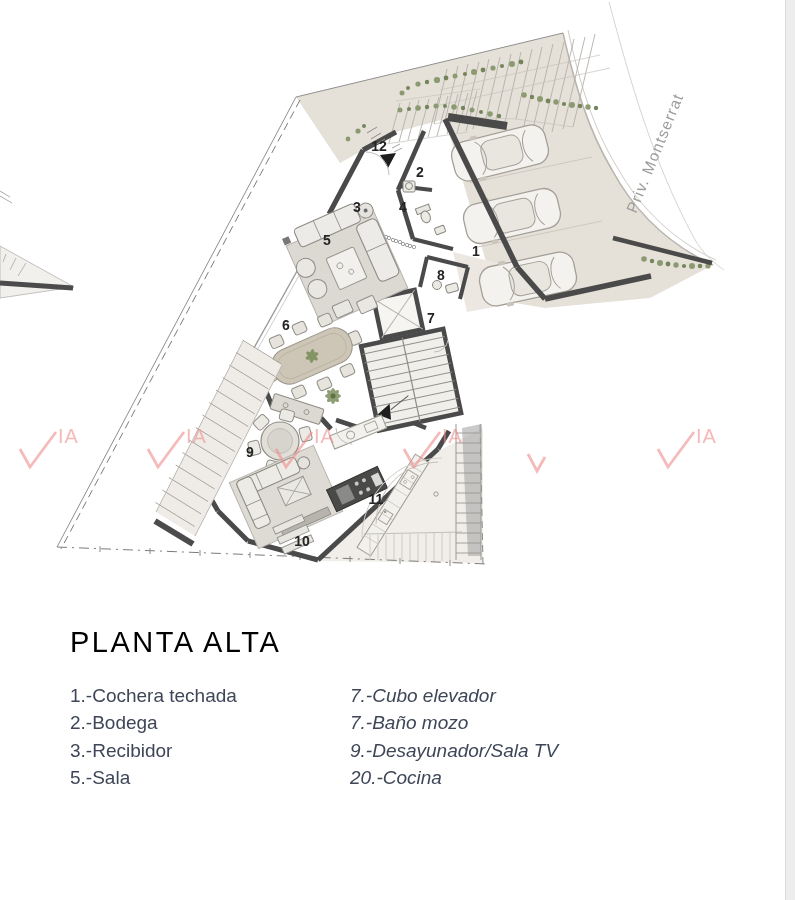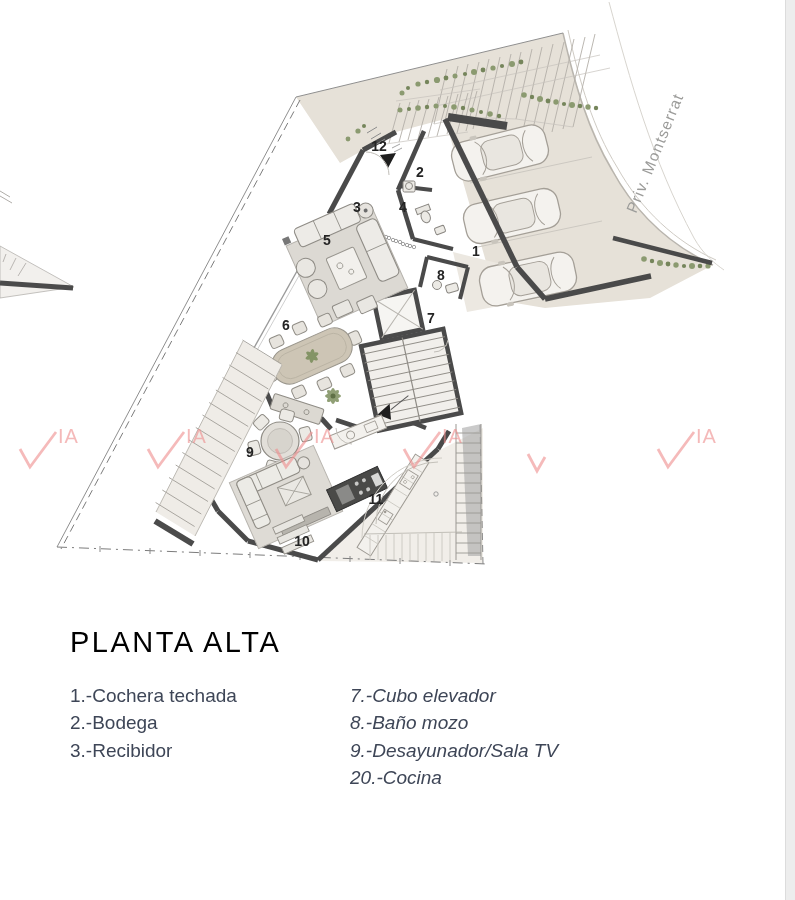--- a/index.html
+++ b/index.html
@@ -429,23 +429,24 @@
   </svg>
   </div>
 
   <div class="title">PLANTA ALTA</div>
 
   <div class="legend col1">
 
   <div>1.-Cochera techada</div>
       <div>2.-Bodega</div>
       <div>3.-Recibidor</div>
+      <div>5.-Sala</div>
     </div>
   <div class="legend col2">
 
   <div>7.-Cubo elevador</div>
-      <div>8.-Baño mozo</div>
+      <div>7.-Baño mozo</div>
       <div>9.-Desayunador/Sala TV</div>
       <div>20.-Cocina</div>
     </div>
 
   <div class="scrollbar"></div>
 </div>
 
 </body></html>

